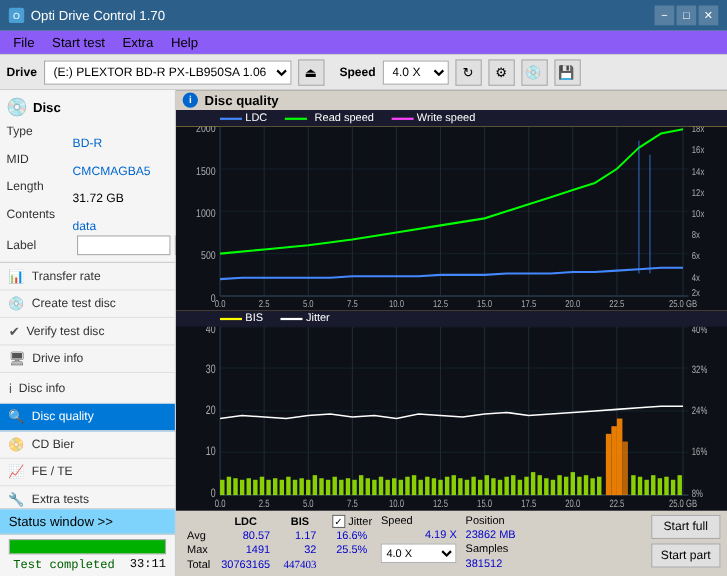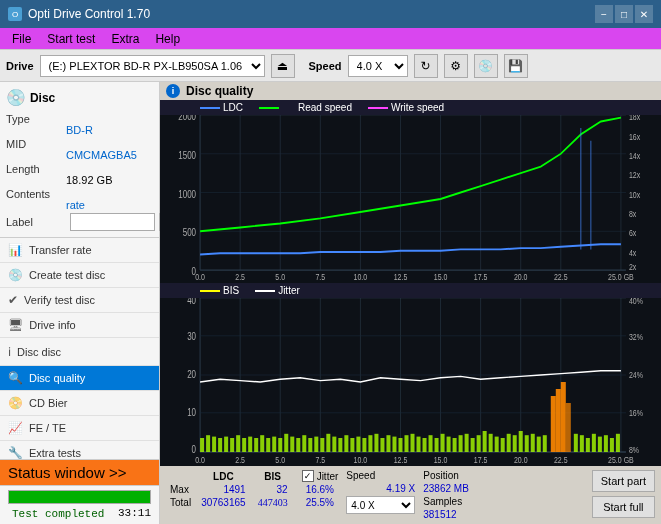--- a/index.html
+++ b/index.html
@@ -6,21 +6,21 @@
     body { font-family: 'Segoe UI', Tahoma, sans-serif; font-size: 11px; background: #f0f0f0; width: 661px; height: 524px; overflow: hidden; }
     
     
     .titlebar { background: #2c5f8a; color: white; height: 28px; display: flex; align-items: center; justify-content: space-between; padding: 0 8px; }
     .titlebar-left { display: flex; align-items: center; gap: 6px; font-size: 12px; }
     .titlebar-icon { width: 14px; height: 14px; background: #4a9fd4; border-radius: 2px; display: flex; align-items: center; justify-content: center; font-size: 8px; color: white; }
     .titlebar-controls { display: flex; gap: 2px; }
     .titlebar-btn { width: 18px; height: 18px; background: rgba(255,255,255,0.2); border: none; color: white; cursor: pointer; font-size: 10px; display: flex; align-items: center; justify-content: center; }
     
     
-    .menubar { background: #d946ef; height: 22px; display: flex; align-items: center; padding: 0 4px; border-bottom: 1px solid #ccc; }
+    .menubar { background: #8b5cf6; height: 22px; display: flex; align-items: center; padding: 0 4px; border-bottom: 1px solid #ccc; }
     .menu-item { padding: 2px 8px; cursor: pointer; font-size: 12px; }
     
     
     .drive-toolbar { background: #e8e8e8; height: 32px; display: flex; align-items: center; padding: 0 6px; gap: 6px; border-bottom: 1px solid #ccc; }
     .drive-label { font-size: 11px; font-weight: bold; }
     .drive-select { height: 22px; font-size: 11px; background: white; border: 1px solid #aaa; padding: 0 4px; min-width: 220px; }
     .toolbar-btn { height: 24px; width: 24px; background: #e0e0e0; border: 1px solid #aaa; cursor: pointer; display: flex; align-items: center; justify-content: center; font-size: 12px; }
     .speed-label { font-size: 11px; font-weight: bold; margin-left: 8px; }
     .speed-select { height: 22px; font-size: 11px; background: white; border: 1px solid #aaa; padding: 0 4px; width: 60px; }
     
@@ -45,21 +45,21 @@
     
     
     .nav-items { flex: 1; overflow-y: auto; }
     .nav-item { display: flex; align-items: center; gap: 6px; padding: 5px 8px; cursor: pointer; border-bottom: 1px solid #e0e0e0; font-size: 11px; color: #333; }
     .nav-item.active { background: #0078d7; color: white; }
     .nav-item.active .nav-icon { color: white; }
     .nav-icon { font-size: 12px; color: #555; }
     
     
     .status-bar { border-top: 1px solid #ccc; }
-    .status-window-btn { display: flex; align-items: center; justify-content: space-between; padding: 4px 8px; background: #f97316; border-bottom: 1px solid #ccc; cursor: pointer; font-size: 15px; }
+    .status-window-btn { display: flex; align-items: center; justify-content: space-between; padding: 4px 8px; background: #7dd3fc; border-bottom: 1px solid #ccc; cursor: pointer; font-size: 12px; }
     .progress-bar-container { height: 14px; background: #e0e0e0; margin: 2px 4px; border: 1px solid #aaa; }
     .progress-bar-fill { height: 100%; background: #00b000; width: 100%; }
     .status-info { display: flex; justify-content: space-between; padding: 1px 4px; font-size: 11px; }
     .status-text { color: #006000; font-size: 11px; padding: 1px 4px; }
     
     
     .chart-area { flex: 1; background: #1a1a2e; display: flex; flex-direction: column; }
     
     .chart-header { background: #d4d0c8; display: flex; align-items: center; padding: 2px 6px; gap: 6px; }
     .chart-title-icon { width: 14px; height: 14px; background: #0066cc; border-radius: 50%; display: flex; align-items: center; justify-content: center; color: white; font-size: 9px; font-weight: bold; }
@@ -122,25 +122,25 @@
       <div class="disc-row">
         <span class="disc-key">Type</span>
         <span class="disc-val">BD-R</span>
       </div>
       <div class="disc-row">
         <span class="disc-key">MID</span>
         <span class="disc-val">CMCMAGBA5</span>
       </div>
       <div class="disc-row">
         <span class="disc-key">Length</span>
-        <span class="disc-val black">18.92 GB</span>
+        <span class="disc-val black">31.72 GB</span>
       </div>
       <div class="disc-row">
         <span class="disc-key">Contents</span>
-        <span class="disc-val">rate</span>
+        <span class="disc-val">data</span>
       </div>
       <div class="label-row">
         <span class="disc-key">Label</span>
         <input type="text" class="label-input" style="">
         <button class="label-btn">✏</button>
       </div>
     </div>
 
     <div class="nav-items">
       <div class="nav-item">
@@ -154,21 +154,21 @@
       <div class="nav-item">
         <span class="nav-icon">✔</span>
         <span>Verify test disc</span>
       </div>
       <div class="nav-item">
         <span class="nav-icon">🖥</span>
         <span>Drive info</span>
       </div>
       <div class="nav-item">
         <span class="nav-icon">ℹ</span>
-        <span>Disc disc</span>
+        <span>Disc info</span>
       </div>
       <div class="nav-item active">
         <span class="nav-icon">🔍</span>
         <span>Disc quality</span>
       </div>
       <div class="nav-item">
         <span class="nav-icon">📀</span>
         <span>CD Bier</span>
       </div>
       <div class="nav-item">
@@ -205,21 +205,21 @@
       <span class="chart-title">Disc quality</span>
     </div>
 
     <div style="background:#1a1a2e; flex: 1; display: flex; flex-direction: column;">
 
       <div style="display:flex; gap:16px; padding:2px 40px; background:#1a1a2e; align-items:center;">
         <div style="display:flex; align-items:center; gap:3px; color:white; font-size:10px;">
           <div style="width:20px; height:2px; background:#4488ff;"></div>
           <span>LDC</span>
         </div>
-        <div style="display:flex; align-items:center; gap:19px; color:white; font-size:10px;">
+        <div style="display:flex; align-items:center; gap:7px; color:white; font-size:10px;">
           <div style="width:20px; height:2px; background:#00ff00;"></div>
           <span>Read speed</span>
         </div>
         <div style="display:flex; align-items:center; gap:3px; color:white; font-size:10px;">
           <div style="width:20px; height:2px; background:#ff44ff;"></div>
           <span>Write speed</span>
         </div>
       </div>
 
       <div style="flex:1; position:relative; background:#fde047;">
@@ -419,20 +419,25 @@
       <div class="stats-area" style="background:#d4d0c8; padding:4px 6px; display:flex; align-items:flex-start; gap:8px; font-size:10px;">
 
         <table style="border-collapse:collapse;">
           <tbody>
               <tr>
             <td style="padding:1px 4px;"></td>
             <td style="padding:1px 6px; font-weight:bold; text-align:center;">LDC</td>
             <td style="padding:1px 6px; font-weight:bold; text-align:center;">BIS</td>
           </tr>
           <tr>
+            <td style="padding:1px 4px;">Avg</td>
+            <td style="padding:1px 6px; color:#0000cc; text-align:right;">80.57</td>
+            <td style="padding:1px 6px; color:#0000cc; text-align:right;">1.17</td>
+          </tr>
+          <tr>
             <td style="padding:1px 4px;">Max</td>
             <td style="padding:1px 6px; color:#0000cc; text-align:right;">1491</td>
             <td style="padding:1px 6px; color:#0000cc; text-align:right;">32</td>
           </tr>
           <tr>
             <td style="padding:1px 4px;">Total</td>
             <td style="padding:1px 6px; color:#0000cc; text-align:right;">30763165</td>
             <td style="padding:1px 6px; color:#0000cc; text-align:right;font-family:Liberation Serif, serif;">447403</td>
           </tr>
         </tbody>
@@ -460,21 +465,21 @@
         </div>
 
         <div style="display:flex; flex-direction:column; gap:2px;">
           <div><span>Position</span></div>
           <div><span style="color:#0000cc;">23862 MB</span></div>
           <div><span>Samples</span></div>
           <div><span style="color:#0000cc;">381512</span></div>
         </div>
 
         <div style="display:flex; flex-direction:column; gap:4px; margin-left:auto;">
+          <button class="start-btn">Start full</button>
           <button class="start-btn">Start part</button>
-          <button class="start-btn">Start full</button>
         </div>
       </div>
     </div>
 
   </div>
 
 </div>
 
 </body></html>

